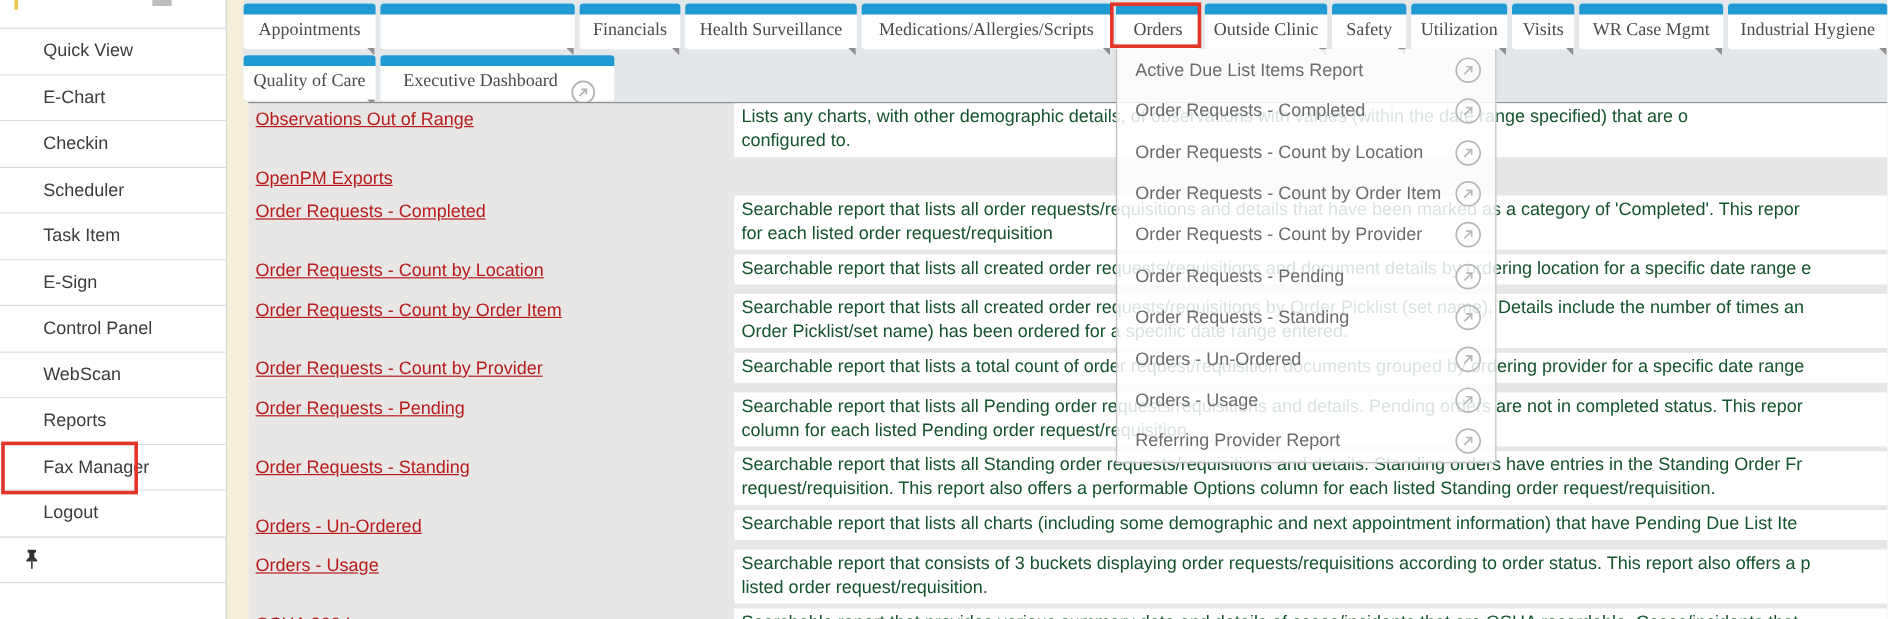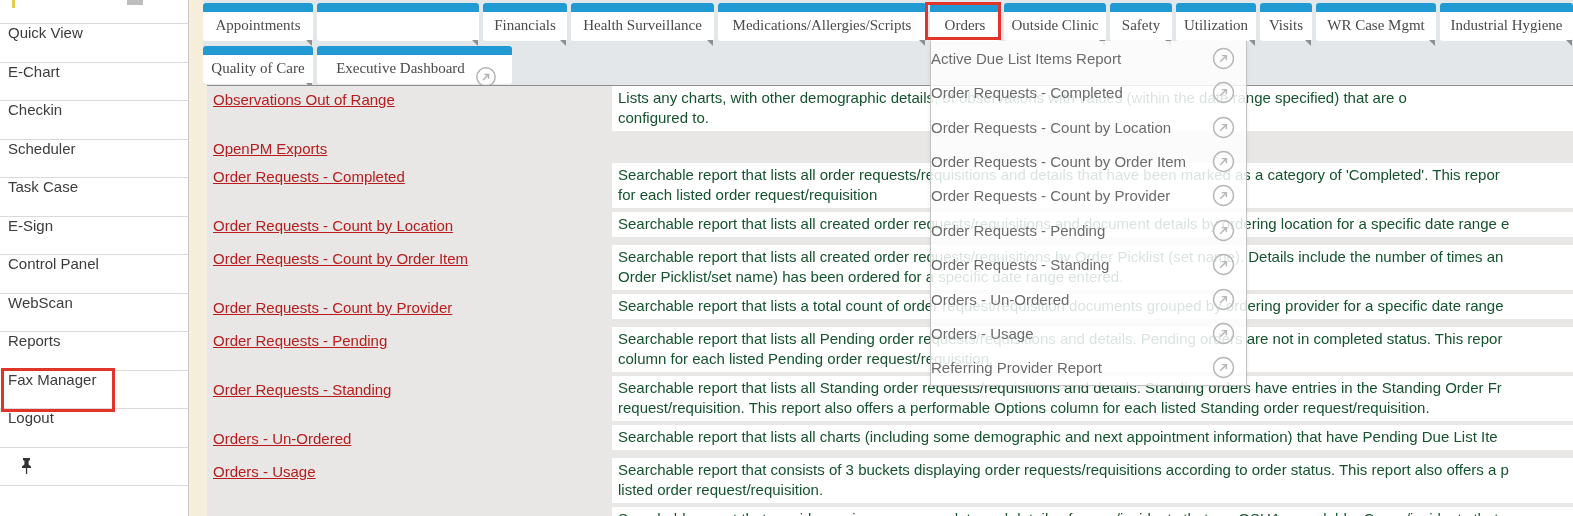--- a/index.html
+++ b/index.html
@@ -11,22 +11,22 @@
 
   
   #sidebar {
     position:absolute; left:0; top:0; width:189px; height:516px;
     background:#ffffff; border-right:1px solid #c9c9c9;
   }
   #sidebar-header { height:24px; border-bottom:1px solid #d9d9d9; position:relative; }
   .logo-mark-yellow { position:absolute; left:12px; top:0; width:3px; height:8px; background:#e8c84a; }
   .logo-mark-gray   { position:absolute; left:127px; top:0; width:16px; height:5px; background:#bdbdbd; }
   .side-item {
-    height:38.5px; border-bottom:1px solid #dadada; padding-left:8px;
-    font-size:15px; color:#3c3c3c; display:flex; align-items:flex-start; cursor:pointer;
+    height:38.5px; border-bottom:1px solid #dadada; padding-left:36px;
+    font-size:15px; color:#3c3c3c; display:flex; align-items:center; cursor:pointer;
     background:#fff;
   }
   .pin-row { height:38.5px; border-bottom:1px solid #dadada; padding-left:20px; display:flex; align-items:center; }
 
   
   #beige-strip { position:absolute; left:189px; top:0; width:18px; height:516px; background:#f4eedb; }
 
   
   #tabbar { position:absolute; left:203px; top:0; width:1370px; height:85px; background:#e4e7ea;font-family:Liberation Serif, serif; }
   .tabrow { position:absolute; left:0; display:flex; }
@@ -86,21 +86,21 @@
 
   
   #orders-menu {
     position:absolute; left:930px; top:41px; width:317px; height:345px; z-index:5;
     background:rgba(255,255,255,0.84);
     border:1px solid #c2c2c2; border-top:none;
     display:flex; flex-direction:column;
     box-shadow:0 2px 4px rgba(0,0,0,0.08);
   }
   .menu-item {
-    flex:1; display:flex; align-items:center; cursor:pointer;
+    flex:1; display:flex; align-items:center; padding-left:15px; cursor:pointer;
     font-size:15px; color:#6b6b6b; white-space:nowrap;
   }
   .menu-item .menu-ext-icon { margin-left:auto; margin-right:11px; flex:none; display:flex; }
 
   
   .annotation-box { position:absolute; border:3px solid #e2352a; z-index:10; pointer-events:none; }
   #annotation-orders  { left:925px; top:2px;   width:76px;  height:38px; }
   #annotation-reports { left:1px;   top:368px; width:114px; height:44px; }
 </style>
 </head>
@@ -120,21 +120,21 @@
         <div class="side-item">
     <span class="side-label">E-Chart</span>
   </div>
         <div class="side-item">
     <span class="side-label">Checkin</span>
   </div>
         <div class="side-item">
     <span class="side-label">Scheduler</span>
   </div>
         <div class="side-item">
-    <span class="side-label">Task Case</span>
+    <span class="side-label">Task Item</span>
   </div>
         <div class="side-item">
     <span class="side-label">E-Sign</span>
   </div>
         <div class="side-item">
     <span class="side-label">Control Panel</span>
   </div>
         <div class="side-item">
     <span class="side-label">WebScan</span>
   </div>

